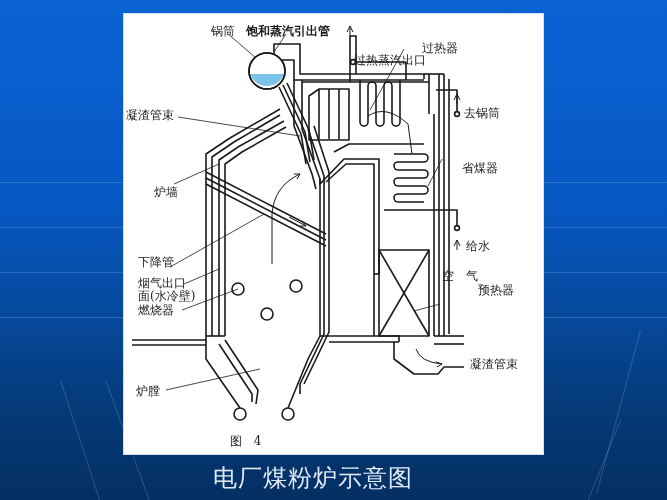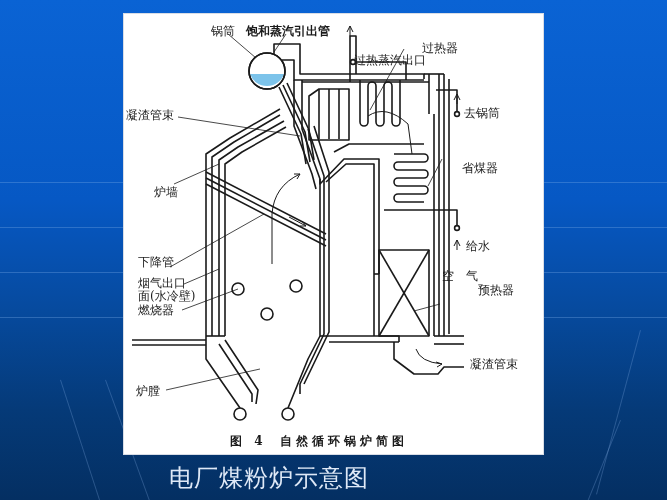--- a/index.html
+++ b/index.html
@@ -14,26 +14,27 @@
     position:absolute; left:123px; top:13px; width:419px; height:440px;
     background:#ffffff; border:1px solid #d8dde6;
   }
   .panel svg { position:absolute; left:0; top:0; }
   .lbl {
     position:absolute; font-size:12px; color:#1a1a1a; white-space:nowrap; line-height:13px;
     font-family: "DejaVu Serif", "Liberation Serif", serif;
   }
   .caption {
     position:absolute; font-size:12px; color:#1a1a1a; letter-spacing:4px; white-space:nowrap;
-    font-weight:bold;
+    font-weight:normal;
   }
   .slide-title {
     position:absolute; left:0; width:538px; top:462px; text-align:center;
     color:#dfe9f7; font-size:24px; letter-spacing:1px;
     font-family: "DejaVu Sans", "Liberation Sans", sans-serif;
+    padding-left: 44px;
   }
 </style>
 </head>
 <body>
 
 <div class="bg-band" style="top:182px;"></div>
 <div class="bg-band" style="top:227px;"></div>
 <div class="bg-band" style="top:272px;"></div>
 <div class="bg-band" style="top:317px;"></div>
 <div class="bg-streak" style="left:60px; top:380px; height:130px; transform:rotate(-18deg);"></div>
@@ -190,16 +191,15 @@
   <div class="lbl" style="left:14px; top:242px;">下降管</div>
   <div class="lbl" style="left:14px; top:263px;">烟气出口</div>
   <div class="lbl" style="left:14px; top:276px;text-align:center;">面(水冷壁)</div>
   <div class="lbl" style="left:14px; top:291px;font-family:Liberation Mono, monospace;">燃烧器</div>
   <div class="lbl" style="left:318px; top:256px;">空　气</div>
   <div class="lbl" style="left:318px; top:270px;margin-left:36px;">预热器</div>
   <div class="lbl" style="left:12px; top:371px;">炉膛</div>
   <div class="lbl" style="left:346px; top:344px;">凝渣管束</div>
 
   <div class="caption" style="left:106px; top:419px;">图 4</div>
-  <div class="caption" style="left:156px; top:419px;">自然循环锅炉简图</div>
 </div>
 
 <div class="slide-title">电厂煤粉炉示意图</div>
 
 </body></html>

